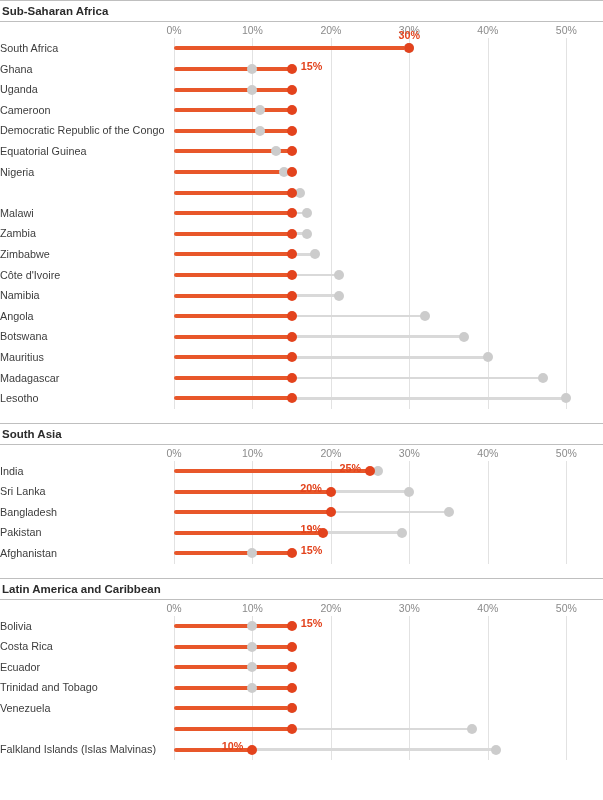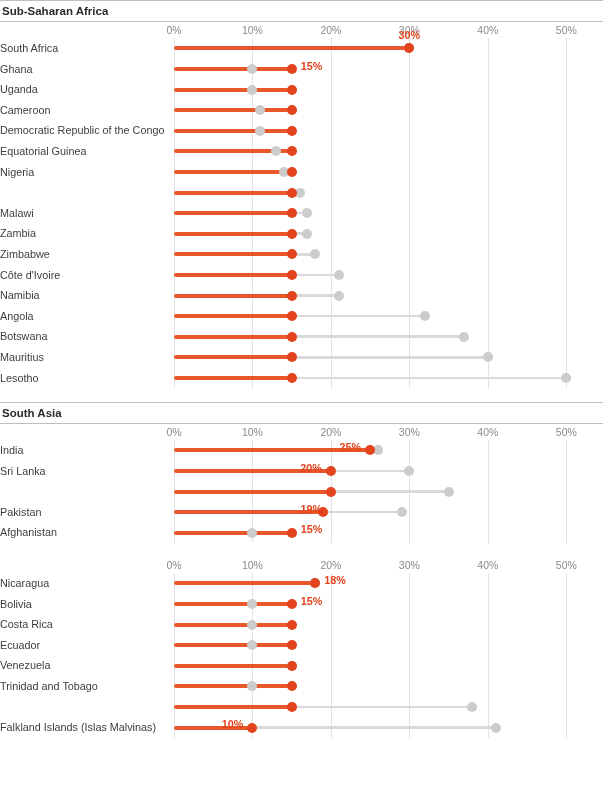--- a/index.html
+++ b/index.html
@@ -286,20 +286,29 @@
           <div class="row">
             <div class="row-label">Mauritius</div>
             <div class="track">
               <div class="connector" style="left: 117.692px; width: 196.154px;"></div>
               <div class="bar" style="left: 0px; width: 117.692px;"></div>
               <div class="dot grey" style="left: 313.846px;"></div>
               <div class="dot orange" style="left: 117.692px;"></div>
             </div>
           </div>
           <div class="row">
+            <div class="row-label">Madagascar</div>
+            <div class="track">
+              <div class="connector" style="left: 117.692px; width: 251.077px;"></div>
+              <div class="bar" style="left: 0px; width: 117.692px;"></div>
+              <div class="dot grey" style="left: 368.769px;"></div>
+              <div class="dot orange" style="left: 117.692px;"></div>
+            </div>
+          </div>
+          <div class="row">
             <div class="row-label">Lesotho</div>
             <div class="track">
               <div class="connector" style="left: 117.692px; width: 274.615px;"></div>
               <div class="bar" style="left: 0px; width: 117.692px;"></div>
               <div class="dot grey" style="left: 392.308px;"></div>
               <div class="dot orange" style="left: 117.692px;"></div>
             </div>
           </div>
         </div>
       </div>
@@ -337,20 +346,21 @@
             <div class="row-label">Sri Lanka</div>
             <div class="track">
               <div class="connector" style="left: 156.923px; width: 78.4615px;"></div>
               <div class="bar" style="left: 0px; width: 156.923px;"></div>
               <div class="dot grey" style="left: 235.385px;"></div>
               <div class="dot orange" style="left: 156.923px;"></div>
               <div class="dot-label" style="left: 153.923px;">20%</div>
             </div>
           </div>
           <div class="row">
+            <div class="row-label">Bangladesh</div>
             <div class="track">
               <div class="connector" style="left: 156.923px; width: 117.692px;"></div>
               <div class="bar" style="left: 0px; width: 156.923px;"></div>
               <div class="dot grey" style="left: 274.615px;"></div>
               <div class="dot orange" style="left: 156.923px;"></div>
             </div>
           </div>
           <div class="row">
             <div class="row-label">Pakistan</div>
             <div class="track">
@@ -368,47 +378,39 @@
               <div class="bar" style="left: 0px; width: 117.692px;"></div>
               <div class="dot grey" style="left: 78.4615px;"></div>
               <div class="dot orange" style="left: 117.692px;"></div>
               <div class="dot-label" style="left: 126.692px; transform: none; padding-right: 0px;">15%</div>
             </div>
           </div>
         </div>
       </div>
       <div class="section-gap"></div>
       <div class="section">
+        <div class="section-header">Latin America and Caribbean</div>
         <div class="axis-row">
           <div class="axis-tick" style="left: 0px;">0%</div>
           <div class="axis-tick" style="left: 78.4615px;">10%</div>
           <div class="axis-tick" style="left: 156.923px;">20%</div>
           <div class="axis-tick" style="left: 235.385px;">30%</div>
           <div class="axis-tick" style="left: 313.846px;">40%</div>
           <div class="axis-tick" style="left: 392.308px;">50%</div>
         </div>
         <div class="plot">
           <div class="grid">
             <div class="gridline" style="left: 0px;"></div>
             <div class="gridline" style="left: 78.4615px;"></div>
             <div class="gridline" style="left: 156.923px;"></div>
             <div class="gridline" style="left: 235.385px;"></div>
             <div class="gridline" style="left: 313.846px;"></div>
             <div class="gridline" style="left: 392.308px;"></div>
           </div>
           <div class="row">
-            <div class="row-label">Nicaragua</div>
-            <div class="track">
-              <div class="bar" style="left: 0px; width: 141.231px;"></div>
-              <div class="dot grey" style="left: 141.231px;"></div>
-              <div class="dot orange" style="left: 141.231px;"></div>
-              <div class="dot-label" style="left: 150.231px; transform: none; padding-right: 0px;">18%</div>
-            </div>
-          </div>
-          <div class="row">
             <div class="row-label">Bolivia</div>
             <div class="track">
               <div class="connector" style="left: 78.4615px; width: 39.2308px;"></div>
               <div class="bar" style="left: 0px; width: 117.692px;"></div>
               <div class="dot grey" style="left: 78.4615px;"></div>
               <div class="dot orange" style="left: 117.692px;"></div>
               <div class="dot-label" style="left: 126.692px; transform: none; padding-right: 0px;">15%</div>
             </div>
           </div>
           <div class="row">
@@ -423,33 +425,33 @@
           <div class="row">
             <div class="row-label">Ecuador</div>
             <div class="track">
               <div class="connector" style="left: 78.4615px; width: 39.2308px;"></div>
               <div class="bar" style="left: 0px; width: 117.692px;"></div>
               <div class="dot grey" style="left: 78.4615px;"></div>
               <div class="dot orange" style="left: 117.692px;"></div>
             </div>
           </div>
           <div class="row">
+            <div class="row-label">Trinidad and Tobago</div>
+            <div class="track">
+              <div class="connector" style="left: 78.4615px; width: 39.2308px;"></div>
+              <div class="bar" style="left: 0px; width: 117.692px;"></div>
+              <div class="dot grey" style="left: 78.4615px;"></div>
+              <div class="dot orange" style="left: 117.692px;"></div>
+            </div>
+          </div>
+          <div class="row">
             <div class="row-label">Venezuela</div>
             <div class="track">
               <div class="bar" style="left: 0px; width: 117.692px;"></div>
               <div class="dot grey" style="left: 117.692px;"></div>
-              <div class="dot orange" style="left: 117.692px;"></div>
-            </div>
-          </div>
-          <div class="row">
-            <div class="row-label">Trinidad and Tobago</div>
-            <div class="track">
-              <div class="connector" style="left: 78.4615px; width: 39.2308px;"></div>
-              <div class="bar" style="left: 0px; width: 117.692px;"></div>
-              <div class="dot grey" style="left: 78.4615px;"></div>
               <div class="dot orange" style="left: 117.692px;"></div>
             </div>
           </div>
           <div class="row">
             <div class="track">
               <div class="connector" style="left: 117.692px; width: 180.462px;"></div>
               <div class="bar" style="left: 0px; width: 117.692px;"></div>
               <div class="dot grey" style="left: 298.154px;"></div>
               <div class="dot orange" style="left: 117.692px;"></div>
             </div>

